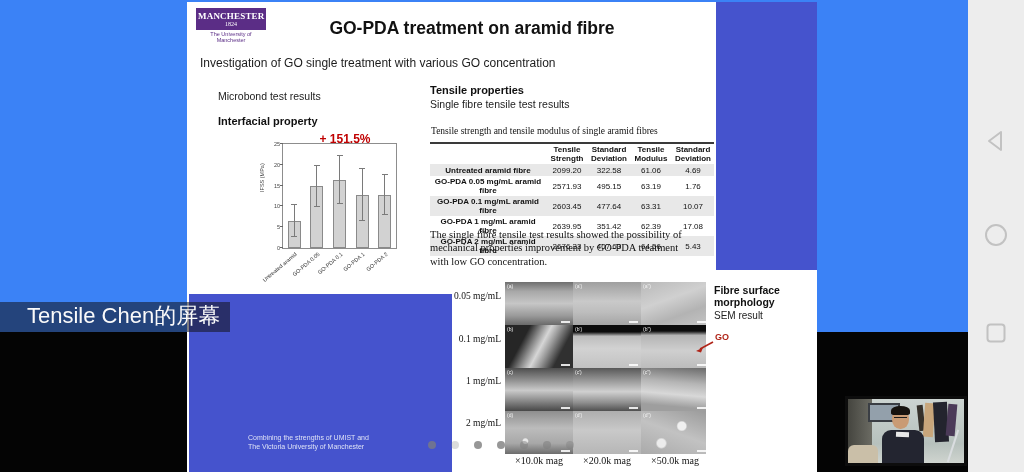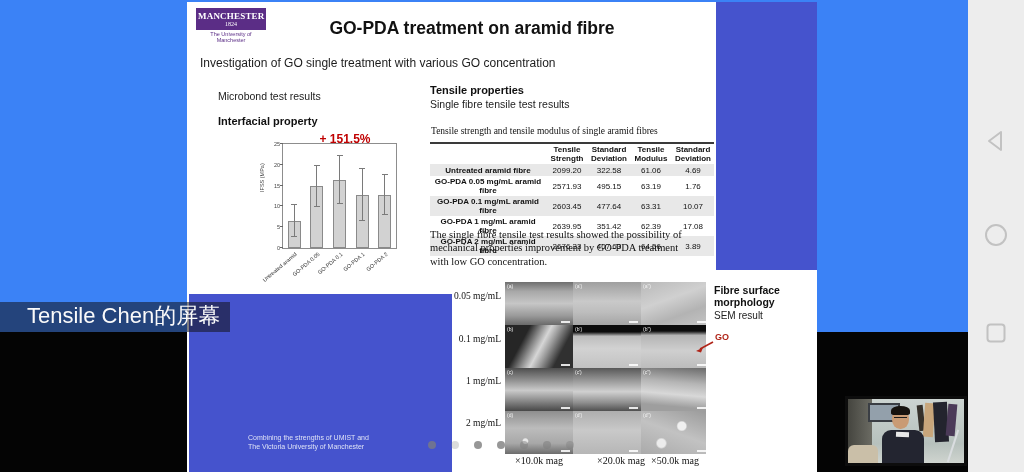--- a/index.html
+++ b/index.html
@@ -235,21 +235,21 @@
           <td class="num">2639.95</td>
           <td class="num">351.42</td>
           <td class="num">62.39</td>
           <td class="num">17.08</td>
         </tr>
         <tr>
           <td class="row-label">GO-PDA 2 mg/mL aramid fibre</td>
           <td class="num">2676.33</td>
           <td class="num">407.63</td>
           <td class="num">64.56</td>
-          <td class="num">3.89</td>
+          <td class="num">5.43</td>
         </tr>
       </tbody>
     </table>
 
     <div class="note">The single fibre tensile test results showed the possibility of mechanical properties improvement by GO-PDA treatment with low GO concentration.</div>
 
     <div class="sem-grid">
       <div class="sem-cell">
           <span class="cl">(a)</span>
           <span class="sb"></span>
@@ -299,21 +299,21 @@
           <span class="sb"></span>
         </div>
     </div>
 
     <div class="sem-row-label" style="top:289px;">0.05 mg/mL</div>
     <div class="sem-row-label" style="top:332px;">0.1 mg/mL</div>
     <div class="sem-row-label" style="top:374px;">1 mg/mL</div>
     <div class="sem-row-label" style="top:416px;">2 mg/mL</div>
 
     <div class="mag-label" style="left:318px;">×10.0k mag</div>
-    <div class="mag-label" style="left:400px;">×20.0k mag</div>
+    <div class="mag-label" style="left:386px;">×20.0k mag</div>
     <div class="mag-label" style="left:454px;">×50.0k mag</div>
 
     <div class="morph-box">
       <div class="morph-head">Fibre surface morphology</div>
       <div class="morph-sub">SEM result</div>
     </div>
     <div class="go-label">GO</div>
     <svg class="go-arrow" width="20" height="14" viewBox="0 0 20 14">
       <line x1="18" y1="3" x2="5" y2="10" stroke="#b02418" stroke-width="1.6"></line>
       <polygon points="1,12 8,8.5 6,13.5" fill="#b02418"></polygon>

